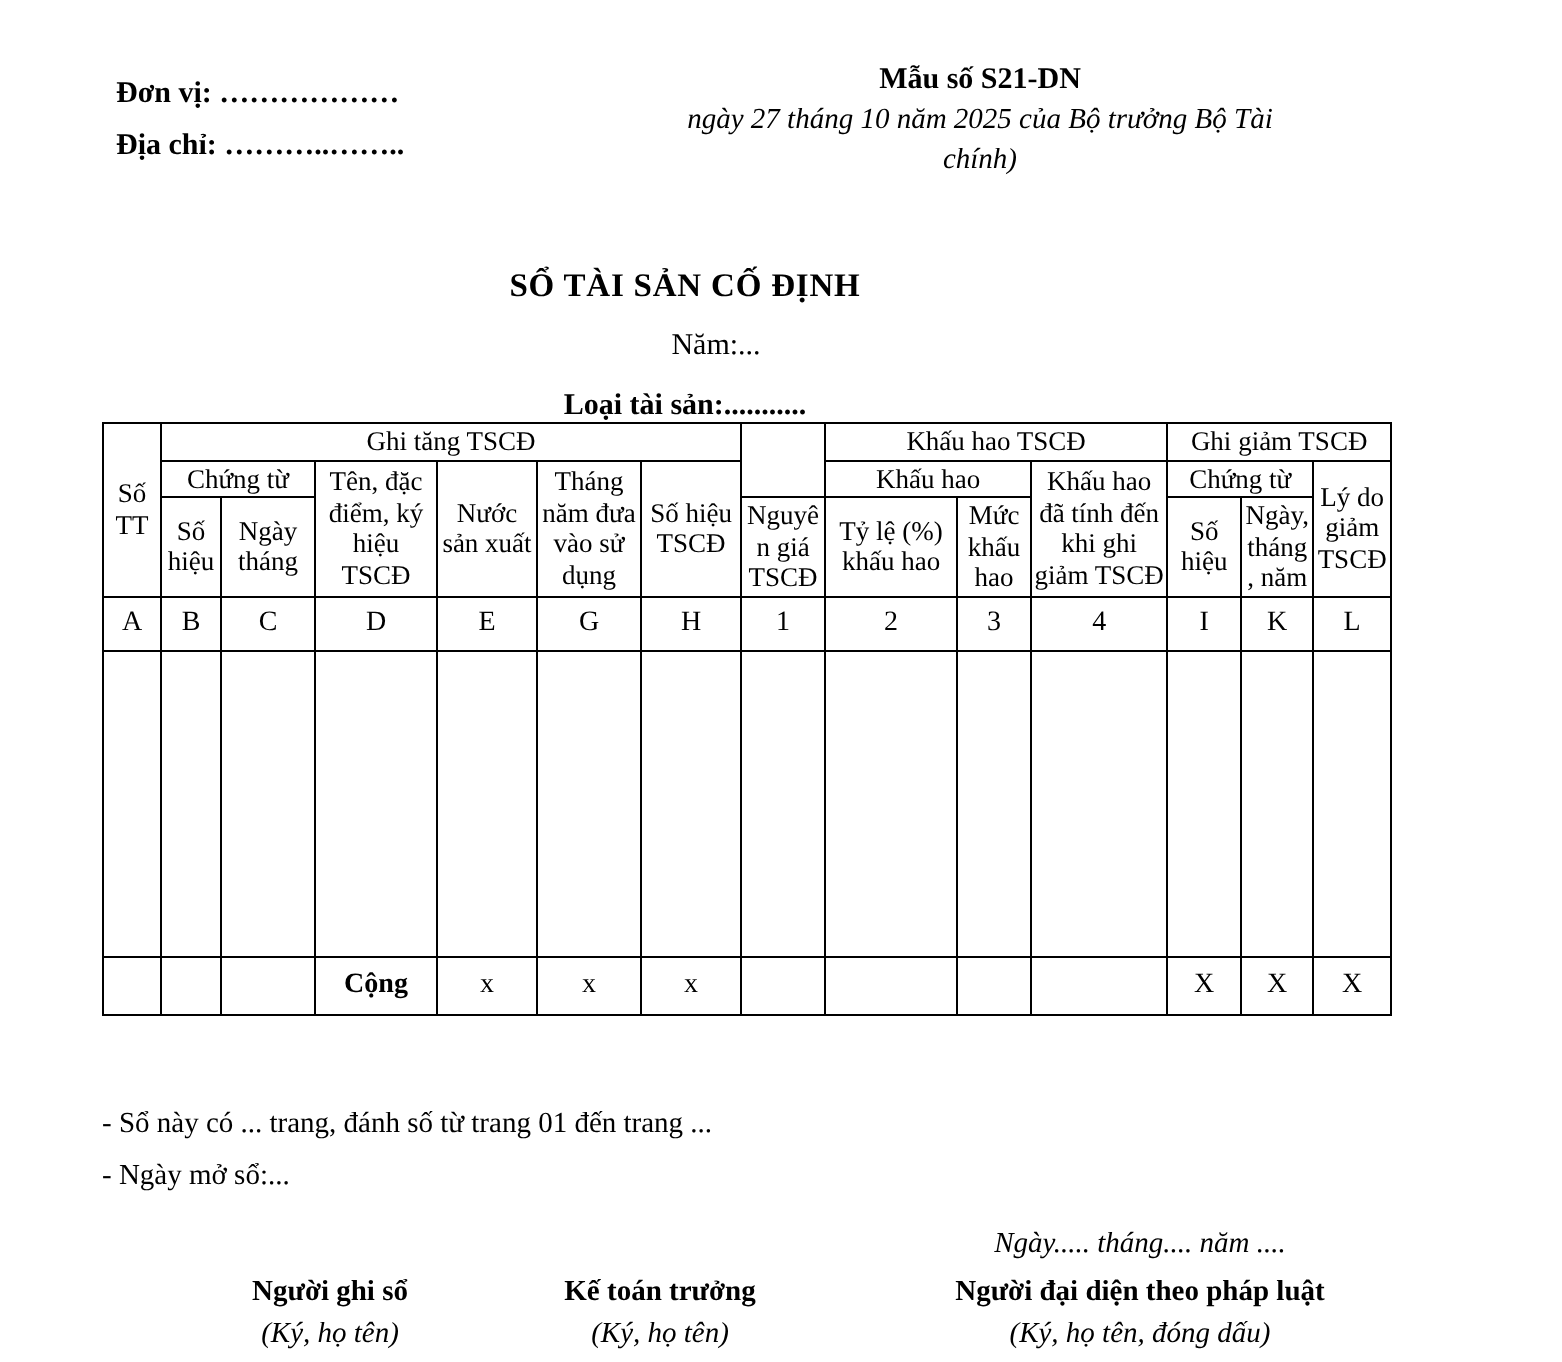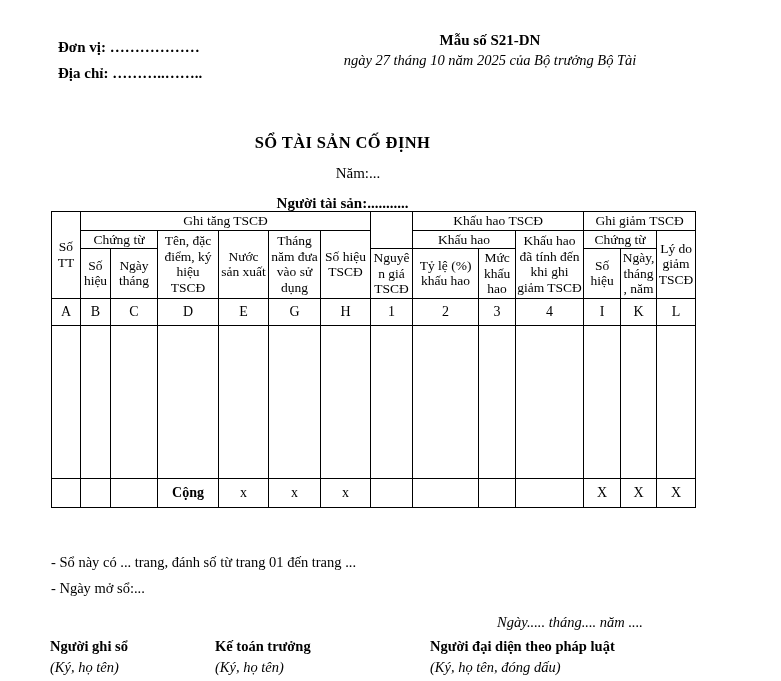--- a/index.html
+++ b/index.html
@@ -131,21 +131,21 @@
     position: absolute;
     left: 430px;
     top: 0px;
     width: 280px;
     text-align: center;
     font-style: italic;
     font-size: 14.5px;
   }
   .sign-col {
     position: absolute;
-    text-align: left;
+    text-align: center;
     font-size: 14.5px;
   }
   .sign-col .role {
     font-weight: bold;
     display: block;
     line-height: 21px;
   }
   .sign-col .hint {
     font-style: italic;
     display: block;
@@ -159,27 +159,28 @@
 <body>
 
 <div class="top-header">
   <div class="unit-block">
     <div>Đơn vị: ………………</div>
     <div>Địa chỉ: ………..……..</div>
   </div>
   <div class="form-block">
     <div class="form-code">Mẫu số S21-DN</div>
     <div class="form-ref">ngày 27 tháng 10 năm 2025 của Bộ trưởng Bộ Tài</div>
+    <div class="form-ref">chính)</div>
   </div>
 </div>
 
 <div class="doc-title-wrap">
   <div class="doc-title">SỔ TÀI SẢN CỐ ĐỊNH</div>
   <div class="doc-year">Năm:...</div>
-  <div class="doc-assettype">Người tài sản:...........</div>
+  <div class="doc-assettype">Loại tài sản:...........</div>
 </div>
 
 <div class="table-wrap">
   <table class="ledger">
     <colgroup>
       <col style="width:29px">
       <col style="width:30px">
       <col style="width:47px">
       <col style="width:61px">
       <col style="width:50px">

